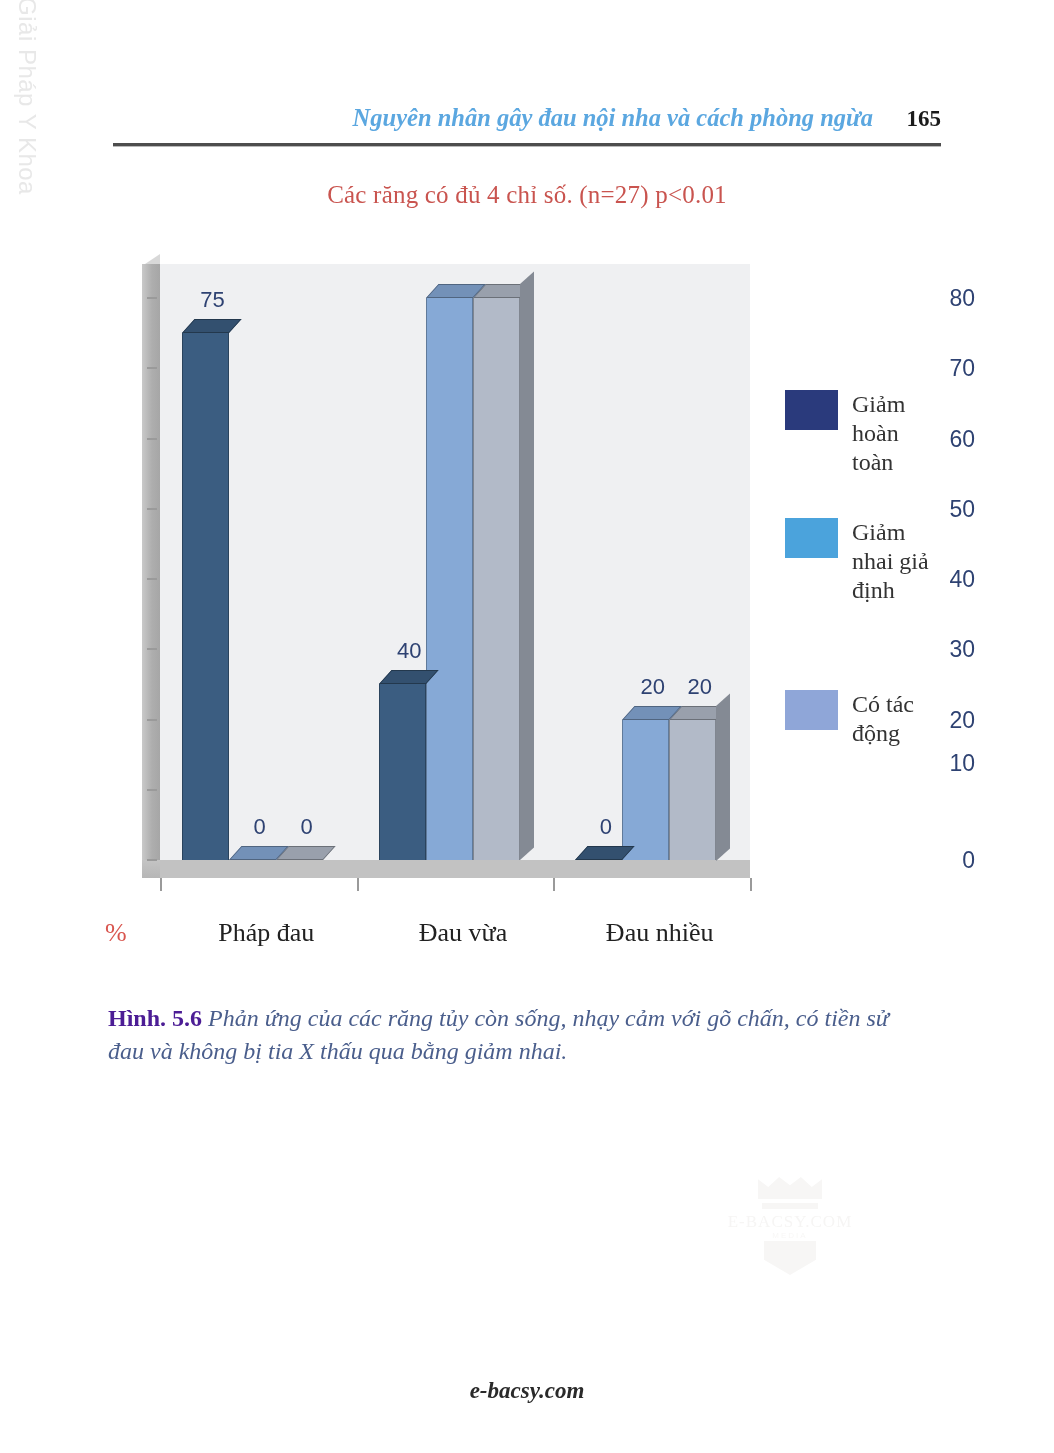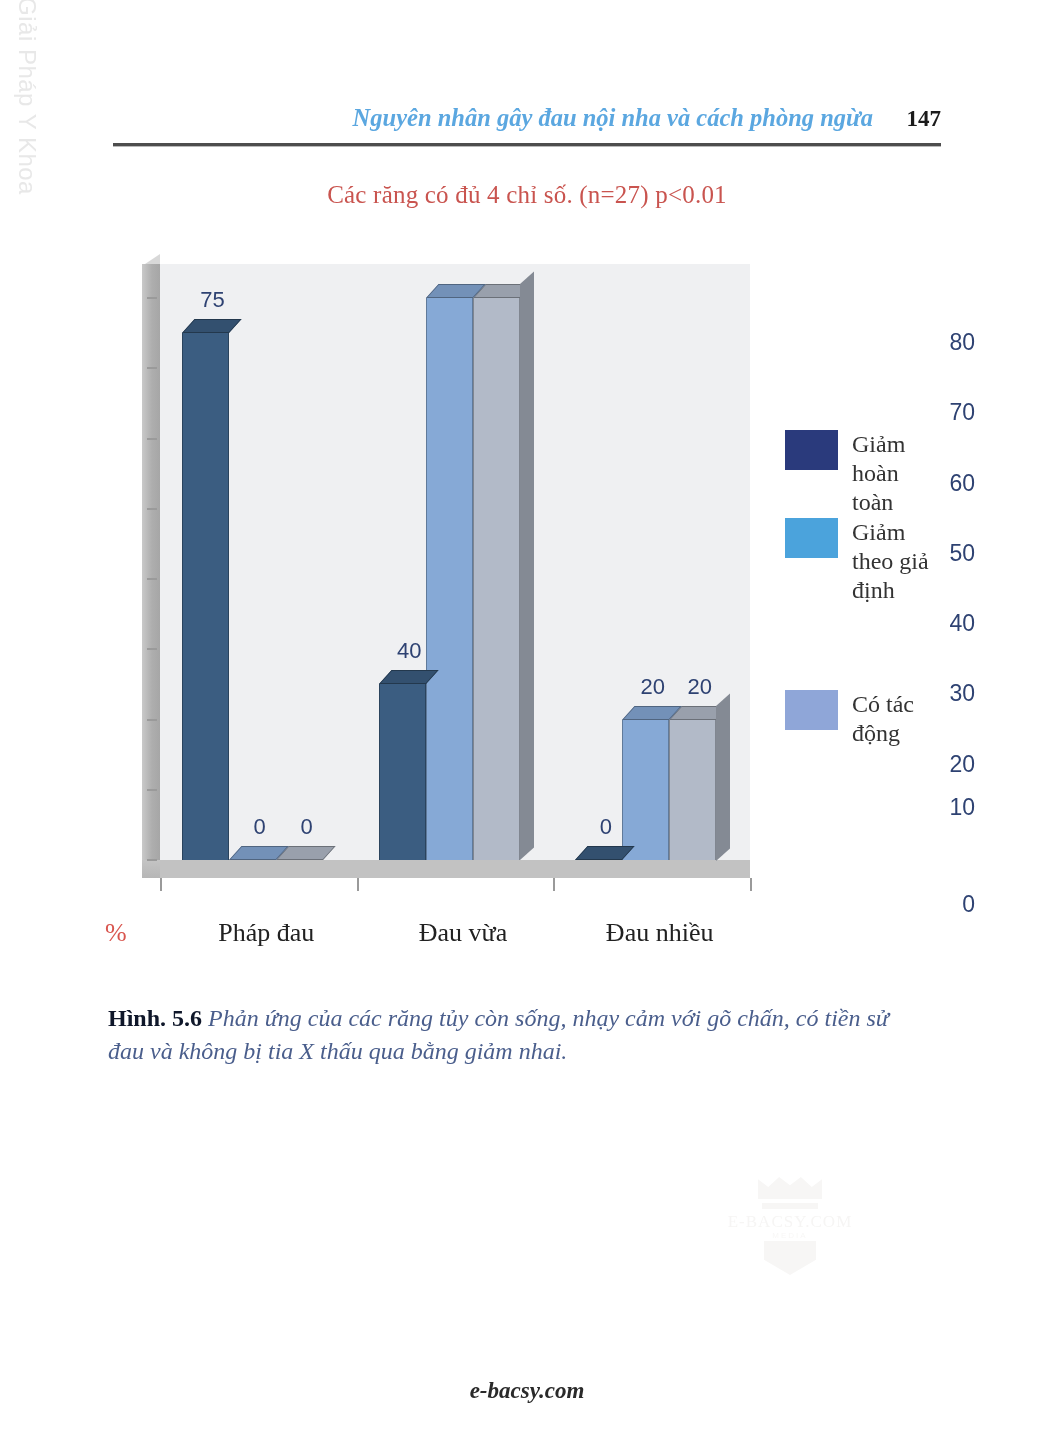--- a/index.html
+++ b/index.html
@@ -91,21 +91,20 @@
     position:absolute;left:65px;top:610px;width:590px;height:18px;
     background:#c2c2c2;
   }
 
   
   .ytick-label{
     position:absolute;right:0;width:48px;text-align:right;
     font-family:"Liberation Sans", sans-serif;
     font-size:23px;color:#2E4272;
     transform:translateY(-13px);
-    margin-top:44px;
   }
   #yaxis{position:absolute;left:0;top:0;width:47px;height:660px;}
   .ytick-mark{
     position:absolute;left:52px;width:10px;height:2px;background:#9a9a9a;
   }
 
   
   .bar{position:absolute;}
   .bar-front{position:absolute;left:0;bottom:0;width:100%;}
   .bar-top{position:absolute;left:0;width:100%;height:14px;}
@@ -147,21 +146,21 @@
 
   
   #caption{
     position:absolute;left:108px;top:1002px;width:800px;
     font-family:"Liberation Serif", serif;
     font-size:24px;line-height:33px;
     color:#4A5E8C;font-style:italic;
     text-align:left;
   }
   #caption b{
-    color:#0f172a;font-style:normal;font-weight:bold;
+    color:#4c1d95;font-style:normal;font-weight:bold;
   }
 
   
   #center-watermark{
     position:absolute;left:700px;top:1165px;width:180px;height:112px;
     pointer-events:none;opacity:1;
   }
   #cw-crown{
     position:absolute;left:58px;top:12px;width:64px;height:22px;
     background:#f7f6f5;
@@ -195,21 +194,21 @@
 </style>
 </head>
 <body>
 
 <div id="side-watermark">
   <span>Giải Pháp Y Khoa</span>
 </div>
 
 <div id="header">
   <div id="header-title">Nguyên nhân gây đau nội nha và cách phòng ngừa</div>
-  <div id="page-number">147</div>
+  <div id="page-number">165</div>
   <div id="header-rule"></div>
 </div>
 
 <div id="chart-title">Các răng có đủ 4 chỉ số. (n=27) p&lt;0.01</div>
 
 <div id="chart">
   <div id="plot-leftwall-top"></div>
   <div id="plot-leftwall"></div>
   <div id="plot-wall"></div>
   <div id="plot-floor"></div>
@@ -292,27 +291,27 @@
       <div class="xtick-mark" style="left: 261.667px; top: 628px;"></div>
       <div class="xcat-label" style="left: 368px;">Đau vừa</div>
       <div class="xtick-mark" style="left: 458.333px; top: 628px;"></div>
       <div class="xcat-label" style="left: 564.667px;">Đau nhiều</div>
       <div class="xtick-mark" style="left: 655px; top: 628px;"></div>
     </div>
 
   <div id="percent-label">%</div>
 
   <div id="legend">
-      <div class="legend-item" style="top: 0px; left: 0px; margin-top: 40px;">
+      <div class="legend-item" style="top: 0px; left: 0px;">
         <div class="legend-swatch" style="background: rgb(42, 58, 124);"></div>
         <div class="legend-text" style="width: 92px;">Giảm hoàn toàn</div>
       </div>
       <div class="legend-item" style="top: 128px; left: 0px;">
         <div class="legend-swatch" style="background: rgb(75, 163, 220);"></div>
-        <div class="legend-text" style="width: 92px;">Giảm theo giả định</div>
+        <div class="legend-text" style="width: 92px;">Giảm nhai giả định</div>
       </div>
       <div class="legend-item" style="top: 300px; left: 0px;">
         <div class="legend-swatch" style="background: rgb(143, 166, 216);"></div>
         <div class="legend-text" style="width: 92px;">Có tác động</div>
       </div>
     </div>
 </div>
 
 <div id="caption">
   <b>Hình. 5.6</b><span> Phản ứng của các răng tủy còn sống, nhạy cảm với gõ chấn, có tiền sử đau và không bị tia X thấu qua bằng giảm nhai.</span>

